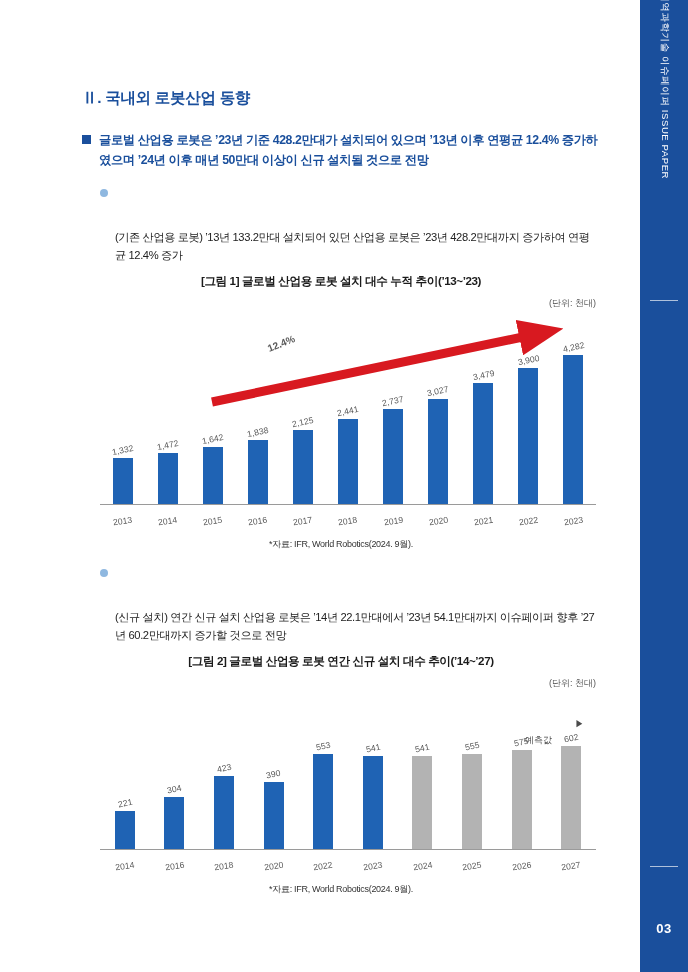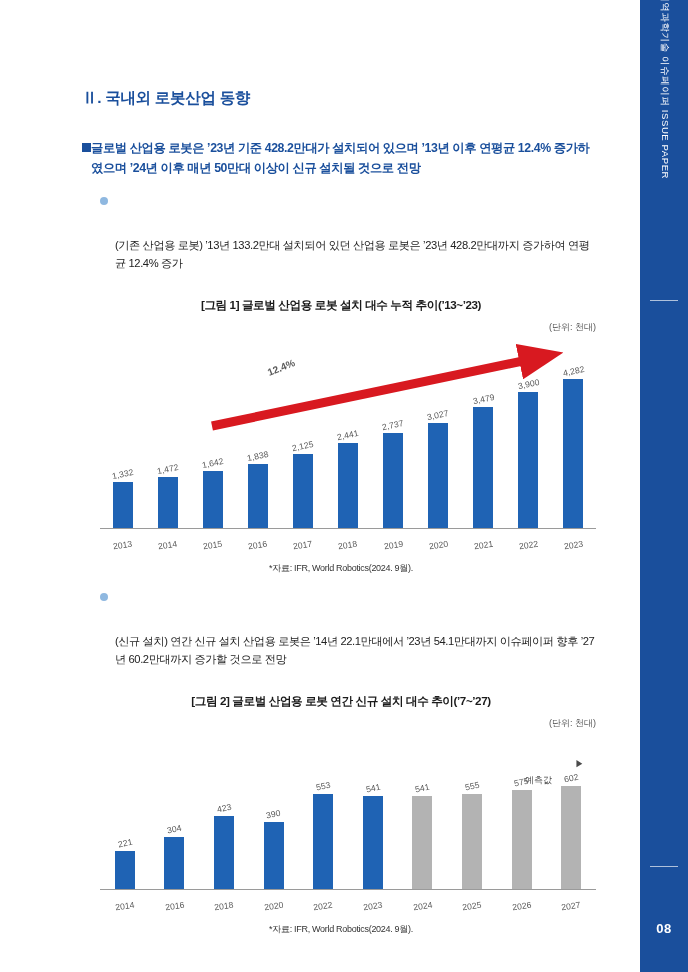--- a/index.html
+++ b/index.html
@@ -71,24 +71,24 @@
   h1.section-title {
     margin: 0;
     padding-top: 88px;
     font-size: 15.5px;
     font-weight: 700;
     color: #1a4f9c;
     letter-spacing: -0.3px;
   }
 
   .bullet-sq {
-    margin-top: 30px;
+    margin-top: 22px;
     display: flex;
     align-items: flex-start;
-    gap: 0;
+    gap: 8px;
   }
   .sq {
     width: 9px;
     height: 9px;
     background: #1a4f9c;
     margin-top: 4px;
     flex: none;
   }
   .bullet-sq .txt {
     font-size: 12.3px;
@@ -115,21 +115,21 @@
   }
   .bullet-dot .txt {
     font-size: 11.2px;
     color: #222222;
     line-height: 1.62;
     letter-spacing: -0.4px;
     margin-top: 43px;
   }
 
   .fig-title {
-    margin-top: 26px;
+    margin-top: 10px;
     text-align: center;
     font-size: 11.6px;
     font-weight: 700;
     letter-spacing: -0.4px;
     color: #1b1b1b;
   }
   .unit {
     margin-top: 8px;
     text-align: right;
     font-size: 9px;
@@ -333,21 +333,21 @@
     <div class="cagr-note">12.4%</div>
   </div>
 
   <div class="source">*자료: IFR, World Robotics(2024. 9월).</div>
 
   <div class="bullet-dot">
     <span class="dot"></span>
     <span class="txt">(신규 설치) 연간 신규 설치 산업용 로봇은 ’14년 22.1만대에서 ’23년 54.1만대까지 이슈페이퍼 향후 ’27년 60.2만대까지 증가할 것으로 전망</span>
   </div>
 
-  <div class="fig-title">[그림 2] 글로벌 산업용 로봇 연간 신규 설치 대수 추이(’7~’27)</div>
+  <div class="fig-title">[그림 2] 글로벌 산업용 로봇 연간 신규 설치 대수 추이(’14~’27)</div>
   <div class="unit">(단위: 천대)</div>
 
   <div class="chart c2" id="chart2">
     <div class="plot" id="chart2-plot">
         <div class="col">
           <div class="bar-label">221</div>
           <div class="bar" style="height: 38px; background: rgb(31, 99, 180);"></div>
         </div>
         <div class="col">
           <div class="bar-label">304</div>
@@ -404,14 +404,14 @@
   </div>
 
   <div class="source">*자료: IFR, World Robotics(2024. 9월).</div>
 
 </div>
 
 <div class="sidebar">
   <div class="sidebar-rule top"></div>
   <div class="sidebar-text">01. 지역과학기술 이슈페이퍼 ISSUE PAPER</div>
   <div class="sidebar-rule bottom"></div>
-  <div class="sidebar-page">08</div>
+  <div class="sidebar-page">03</div>
 </div>
 
 </body></html>

